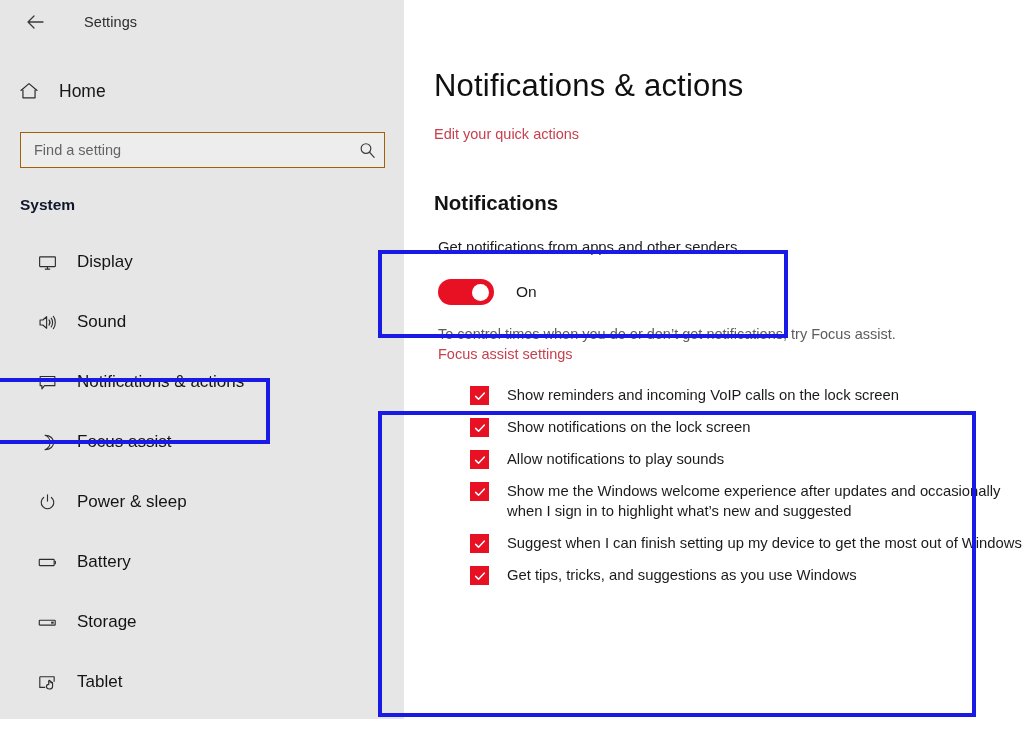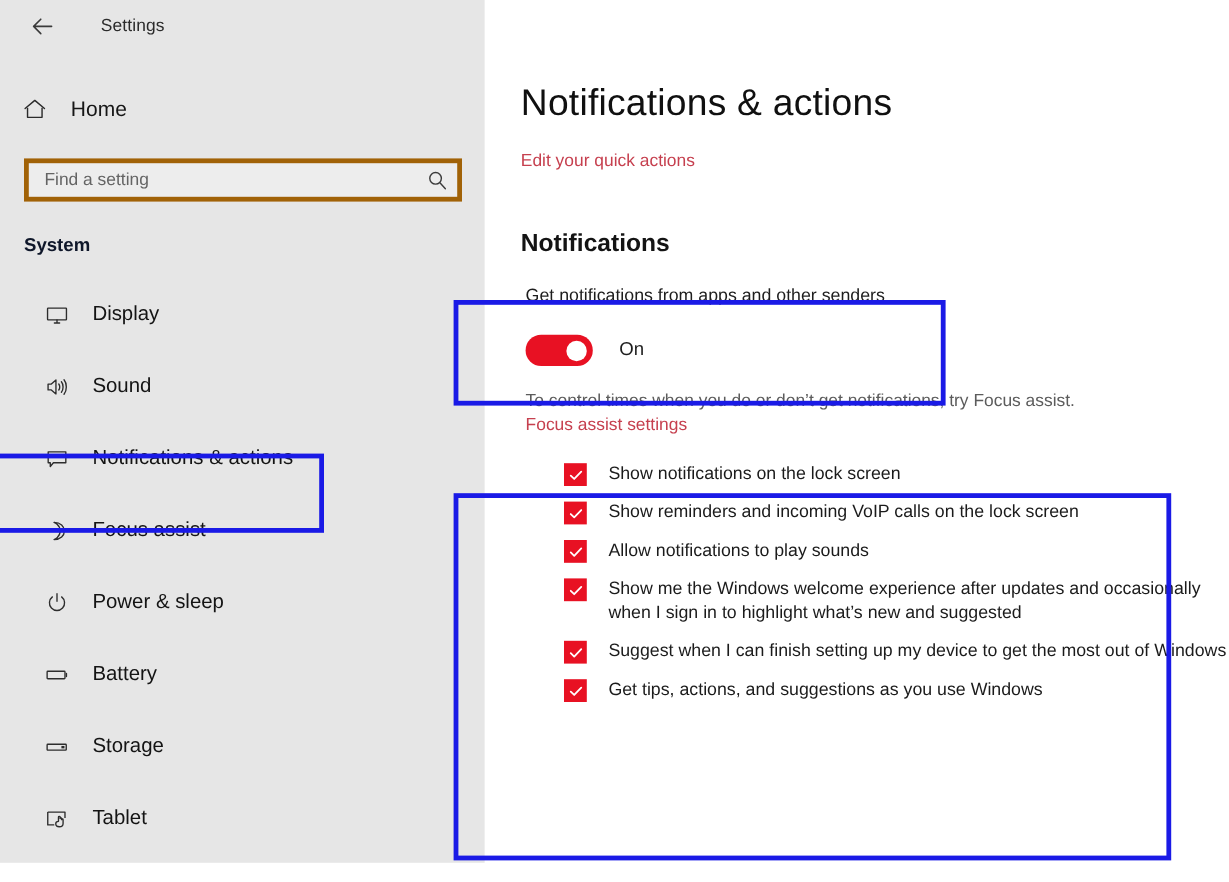--- a/index.html
+++ b/index.html
@@ -77,21 +77,21 @@
   .home-row .txt {
     font-size: 17.5px;
     color: #161616;
     margin-left: 11px;
   }
 
   .search-wrap {
     margin: 18px 19px 0 20px;
     height: 36px;
     background: #ededed;
-    border: 4px solid #a16207;
+    border: 1px solid #a16207;
     display: flex;
     align-items: center;
     position: relative;
     cursor: text;
   }
 
   .search-input {
     flex: 1;
     border: none;
     outline: none;
@@ -433,38 +433,38 @@
     <a class="hint-link">Focus assist settings</a>
 
     <div class="check-list">
 
       <div class="check-row">
         <span class="check-box">
           <svg width="14" height="14" viewBox="0 0 16 16" fill="none" stroke="#ffffff" stroke-width="1.7">
             <path d="M3 8.4 L6.3 11.6 L13 4.6" stroke-linecap="round" stroke-linejoin="round"></path>
           </svg>
         </span>
+        <span class="check-label">Show reminders and incoming VoIP calls on the lock screen</span>
+      </div>
+
+      <div class="check-row">
+        <span class="check-box">
+          <svg width="14" height="14" viewBox="0 0 16 16" fill="none" stroke="#ffffff" stroke-width="1.7">
+            <path d="M3 8.4 L6.3 11.6 L13 4.6" stroke-linecap="round" stroke-linejoin="round"></path>
+          </svg>
+        </span>
         <span class="check-label">Show notifications on the lock screen</span>
       </div>
 
       <div class="check-row">
         <span class="check-box">
           <svg width="14" height="14" viewBox="0 0 16 16" fill="none" stroke="#ffffff" stroke-width="1.7">
             <path d="M3 8.4 L6.3 11.6 L13 4.6" stroke-linecap="round" stroke-linejoin="round"></path>
           </svg>
         </span>
-        <span class="check-label">Show reminders and incoming VoIP calls on the lock screen</span>
-      </div>
-
-      <div class="check-row">
-        <span class="check-box">
-          <svg width="14" height="14" viewBox="0 0 16 16" fill="none" stroke="#ffffff" stroke-width="1.7">
-            <path d="M3 8.4 L6.3 11.6 L13 4.6" stroke-linecap="round" stroke-linejoin="round"></path>
-          </svg>
-        </span>
         <span class="check-label">Allow notifications to play sounds</span>
       </div>
 
       <div class="check-row">
         <span class="check-box">
           <svg width="14" height="14" viewBox="0 0 16 16" fill="none" stroke="#ffffff" stroke-width="1.7">
             <path d="M3 8.4 L6.3 11.6 L13 4.6" stroke-linecap="round" stroke-linejoin="round"></path>
           </svg>
         </span>
         <span class="check-label">Show me the Windows welcome experience after updates and occasionally when I sign in to highlight what’s new and suggested</span>
@@ -478,21 +478,21 @@
         </span>
         <span class="check-label">Suggest when I can finish setting up my device to get the most out of Windows</span>
       </div>
 
       <div class="check-row">
         <span class="check-box">
           <svg width="14" height="14" viewBox="0 0 16 16" fill="none" stroke="#ffffff" stroke-width="1.7">
             <path d="M3 8.4 L6.3 11.6 L13 4.6" stroke-linecap="round" stroke-linejoin="round"></path>
           </svg>
         </span>
-        <span class="check-label">Get tips, actions, and suggestions as you use Windows</span>
+        <span class="check-label">Get tips, tricks, and suggestions as you use Windows</span>
       </div>
 
     </div>
   </div>
 
   <div class="anno anno-toggle"></div>
   <div class="anno anno-checks"></div>
 
 </div>
 

